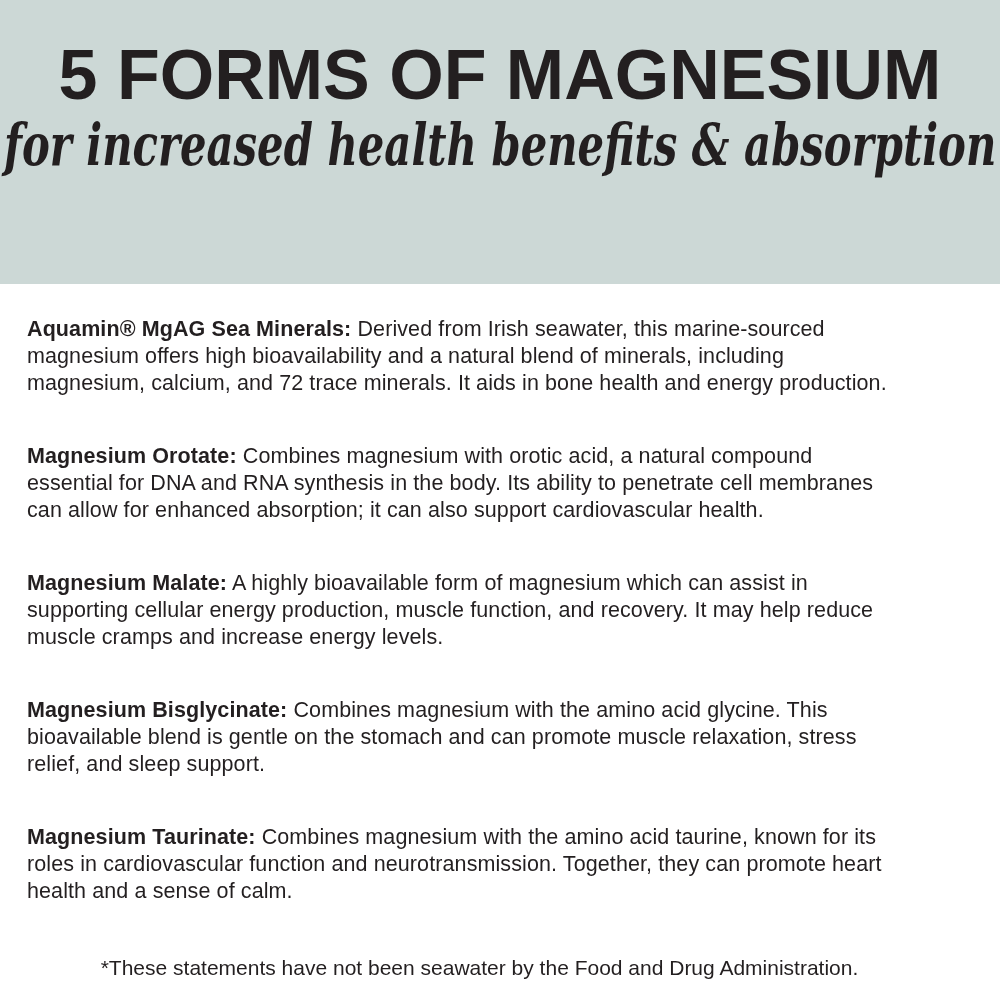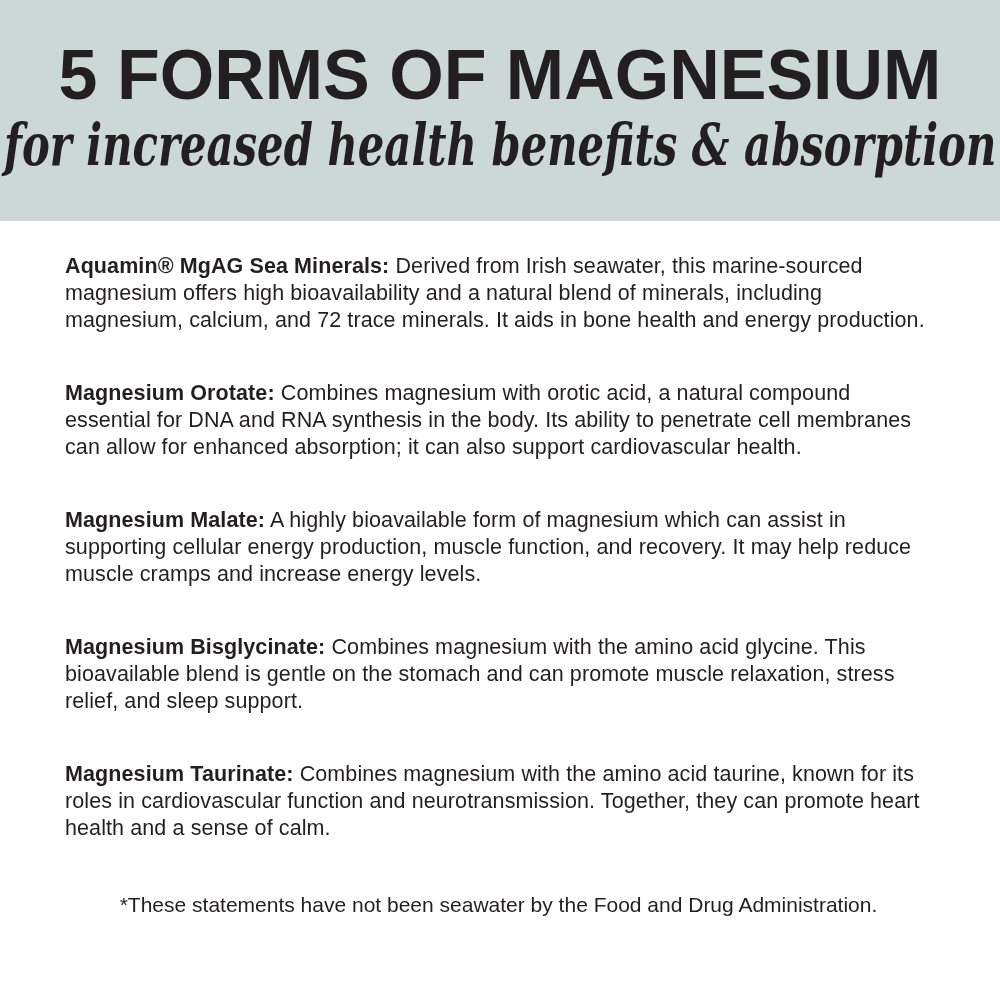--- a/index.html
+++ b/index.html
@@ -11,21 +11,21 @@
     overflow: hidden;
   }
   .page {
     width: 1000px;
     height: 1000px;
     background: #ffffff;
     display: flex;
     flex-direction: column;
   }
   .header {
-    height: 221px;
+    height: 284px;
     background: #ccd8d6;
     text-align: center;
     overflow: hidden;
     flex: 0 0 auto;
   }
   .title {
     margin-top: 40px;
     font-size: 70px;
     line-height: 1.0;
     font-weight: 700;
@@ -45,23 +45,22 @@
     font-style: italic;
     font-weight: 700;
     font-size: 58px;
     line-height: 1.0;
     color: #231f20;
     white-space: nowrap;
     transform: scaleX(0.72);
     transform-origin: center top;
   }
   .content {
-    padding: 32px 68px 0 57px;
+    padding: 32px 68px 0 27px;
     flex: 1 1 auto;
-    margin-left: 8px;
   }
   .section {
     font-size: 21.5px;
     line-height: 27px;
     letter-spacing: 0.1px;
     margin-bottom: 46px;
     max-width: 872px;
   }
   .section .heading {
     font-weight: 700;

